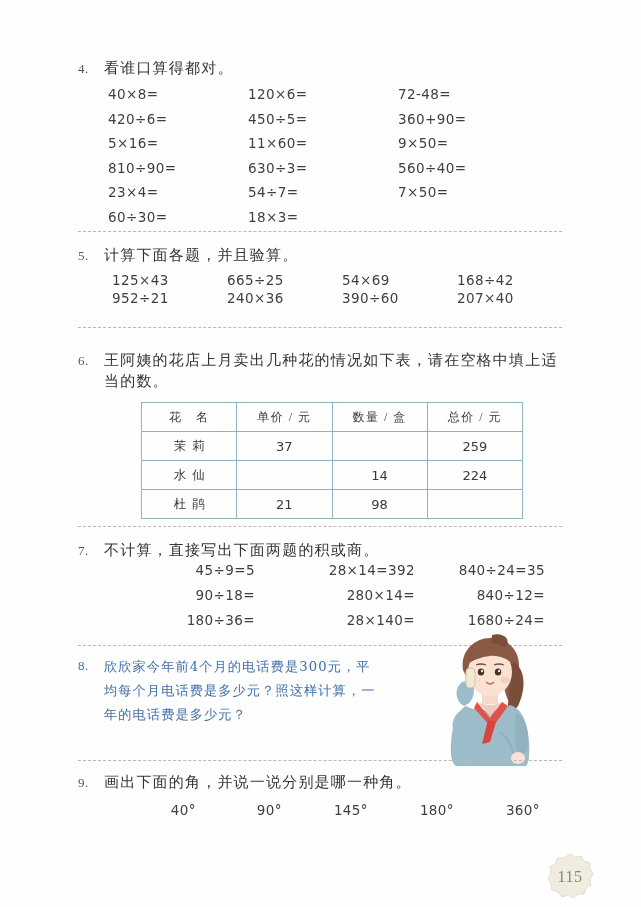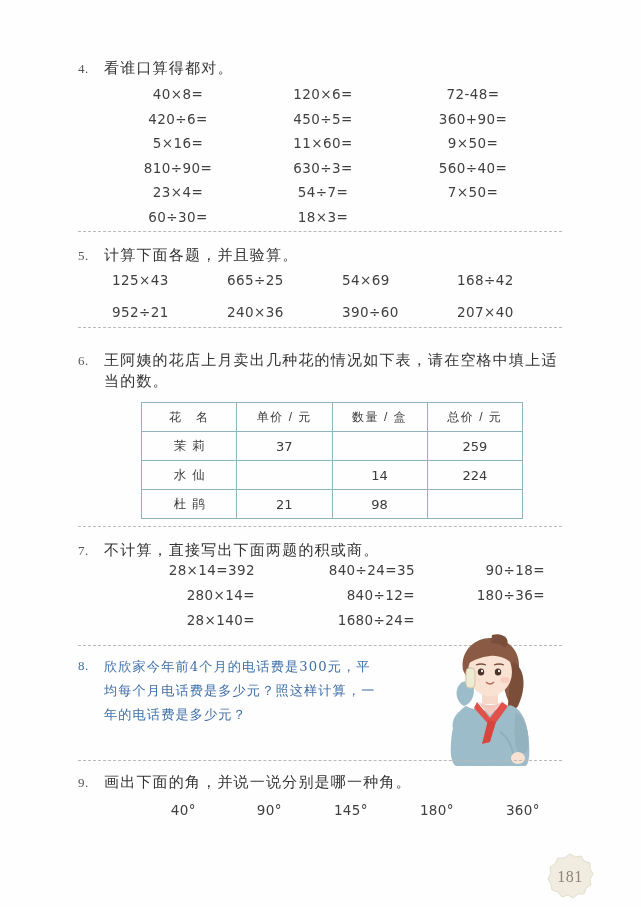--- a/index.html
+++ b/index.html
@@ -68,28 +68,28 @@
     color: #3f3f3f;
     letter-spacing: .4px;
   }
   .g4 {
     left: 108px;
     top: 86px;
     width: 440px;
     grid-template-columns: 140px 150px 150px;
     row-gap: 8.5px;
   }
-  .g4 .cell { text-align: center; }
+  .g4 .cell { text-align: left; }
 
   .g5 {
     left: 112px;
     top: 272px;
     width: 440px;
     grid-template-columns: 115px 115px 115px 110px;
-    row-gap: 16px;
+    row-gap: 2px;
   }
   .g5 .cell { text-align: left; }
 
   .g7 {
     left: 105px;
     top: 562px;
     width: 440px;
     grid-template-columns: 150px 160px 130px;
     row-gap: 9px;
   }
@@ -115,21 +115,21 @@
   .flower-table td {
     border: 1px solid #8fb4bd;
     height: 28px;
     text-align: center;
     vertical-align: middle;
     font-size: 12.5px;
     color: #3a3a3a;
     padding: 0;
   }
   .flower-table td.hdr {
-    font-family: Liberation Sans, sans-serif;
+    font-family: Liberation Serif, serif;
     letter-spacing: 1.5px;
     font-size: 12px;
     text-align: center;
   }
   .flower-table td.name {
     font-family: "DejaVu Serif", "Liberation Serif", serif;
     letter-spacing: 6px;
     text-indent: 6px;
     font-size: 12.5px;
   }
@@ -277,20 +277,21 @@
   <div class="divider" style="top:526px;"></div>
 
   <div class="section" style="top:540px;">
     <div class="qhead">
       <span class="qnum">7.</span>
       <span class="qtext">不计算，直接写出下面两题的积或商。</span>
     </div>
   </div>
 
   <div class="grid g7">
+    <div class="cell">45÷9=5</div>
     <div class="cell">28×14=392</div>
     <div class="cell">840÷24=35</div>
     <div class="cell">90÷18=</div>
     <div class="cell">280×14=</div>
     <div class="cell">840÷12=</div>
     <div class="cell">180÷36=</div>
     <div class="cell">28×140=</div>
     <div class="cell">1680÷24=</div>
   </div>
 
@@ -367,16 +368,16 @@
     <div class="cell">90°</div>
     <div class="cell">145°</div>
     <div class="cell">180°</div>
     <div class="cell">360°</div>
   </div>
 
   <div class="pagenum">
     <svg width="50" height="50" viewBox="0 0 50 50" xmlns="http://www.w3.org/2000/svg">
       <path d="M25 2 L30 5 L36 4 L39 9 L45 11 L45 17 L48 22 L45 27 L46 33 L41 36 L39 42 L33 42 L28 46 L23 43 L17 45 L13 40 L7 38 L6 32 L3 27 L6 21 L5 15 L10 12 L13 6 L19 6 Z" fill="#f1ece0" stroke="#e4ddcc" stroke-width="1"></path>
     </svg>
-    <span>181</span>
+    <span>115</span>
   </div>
 
 </div>
 
 </body></html>

